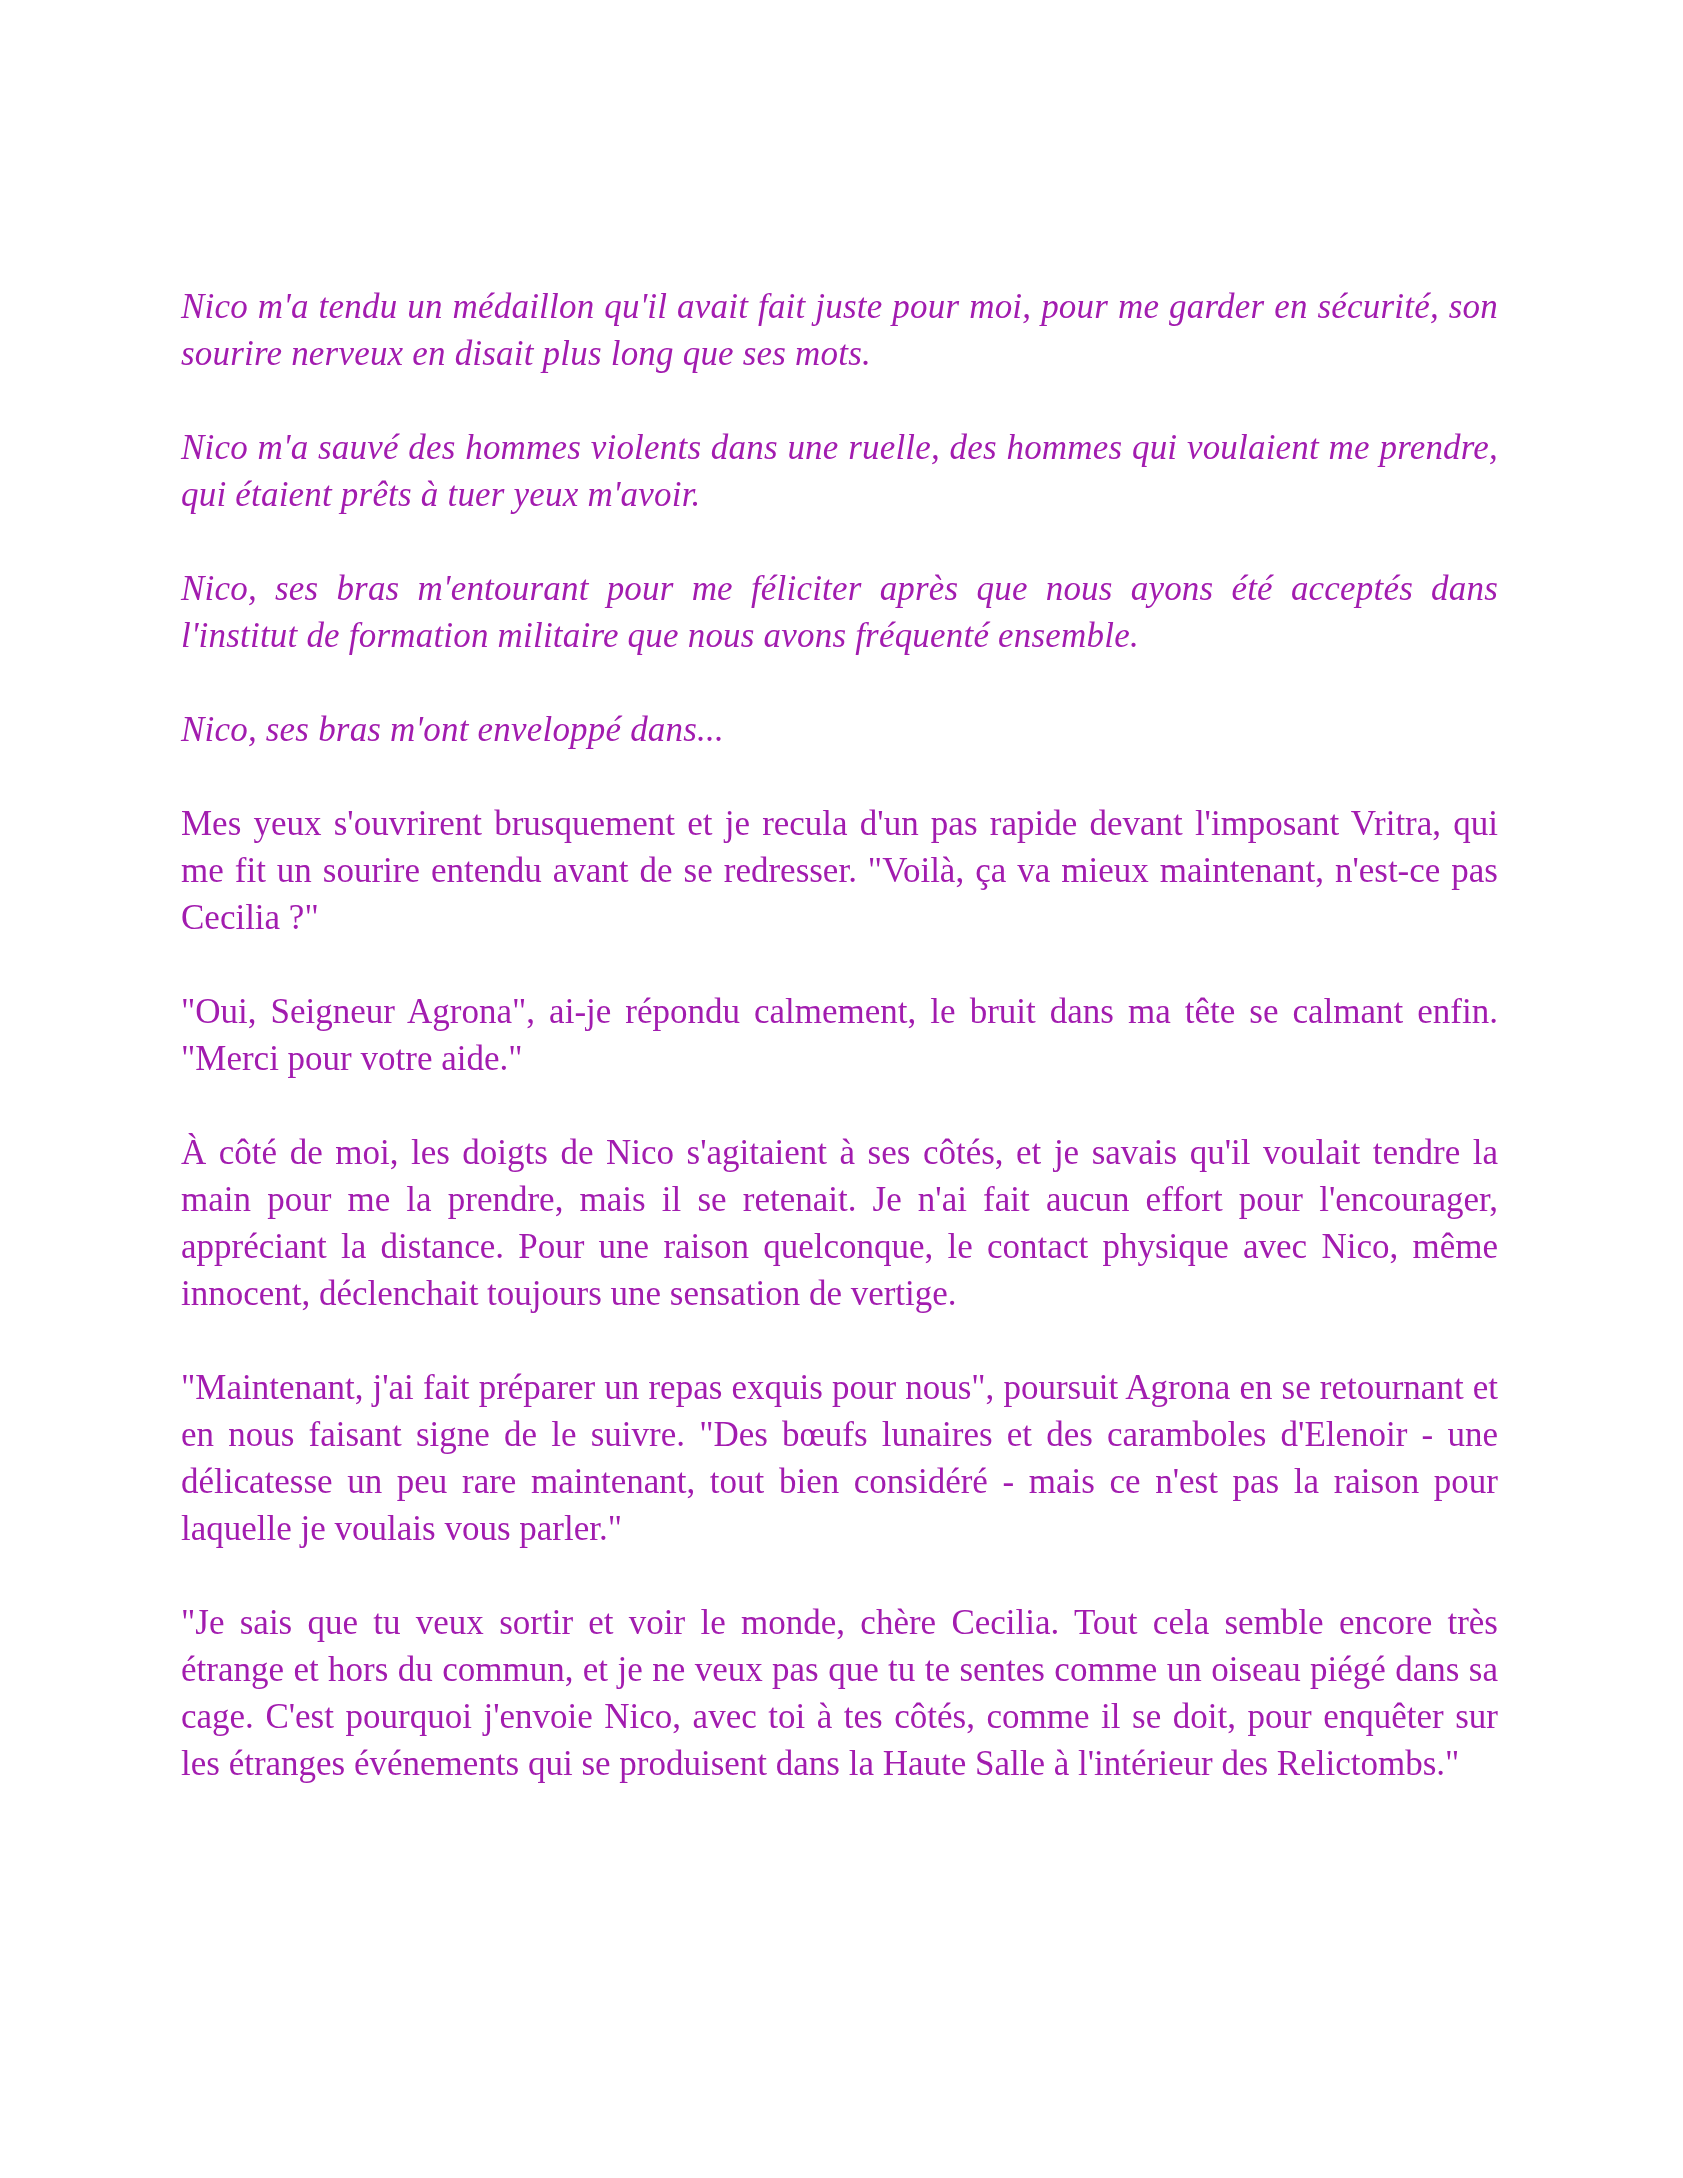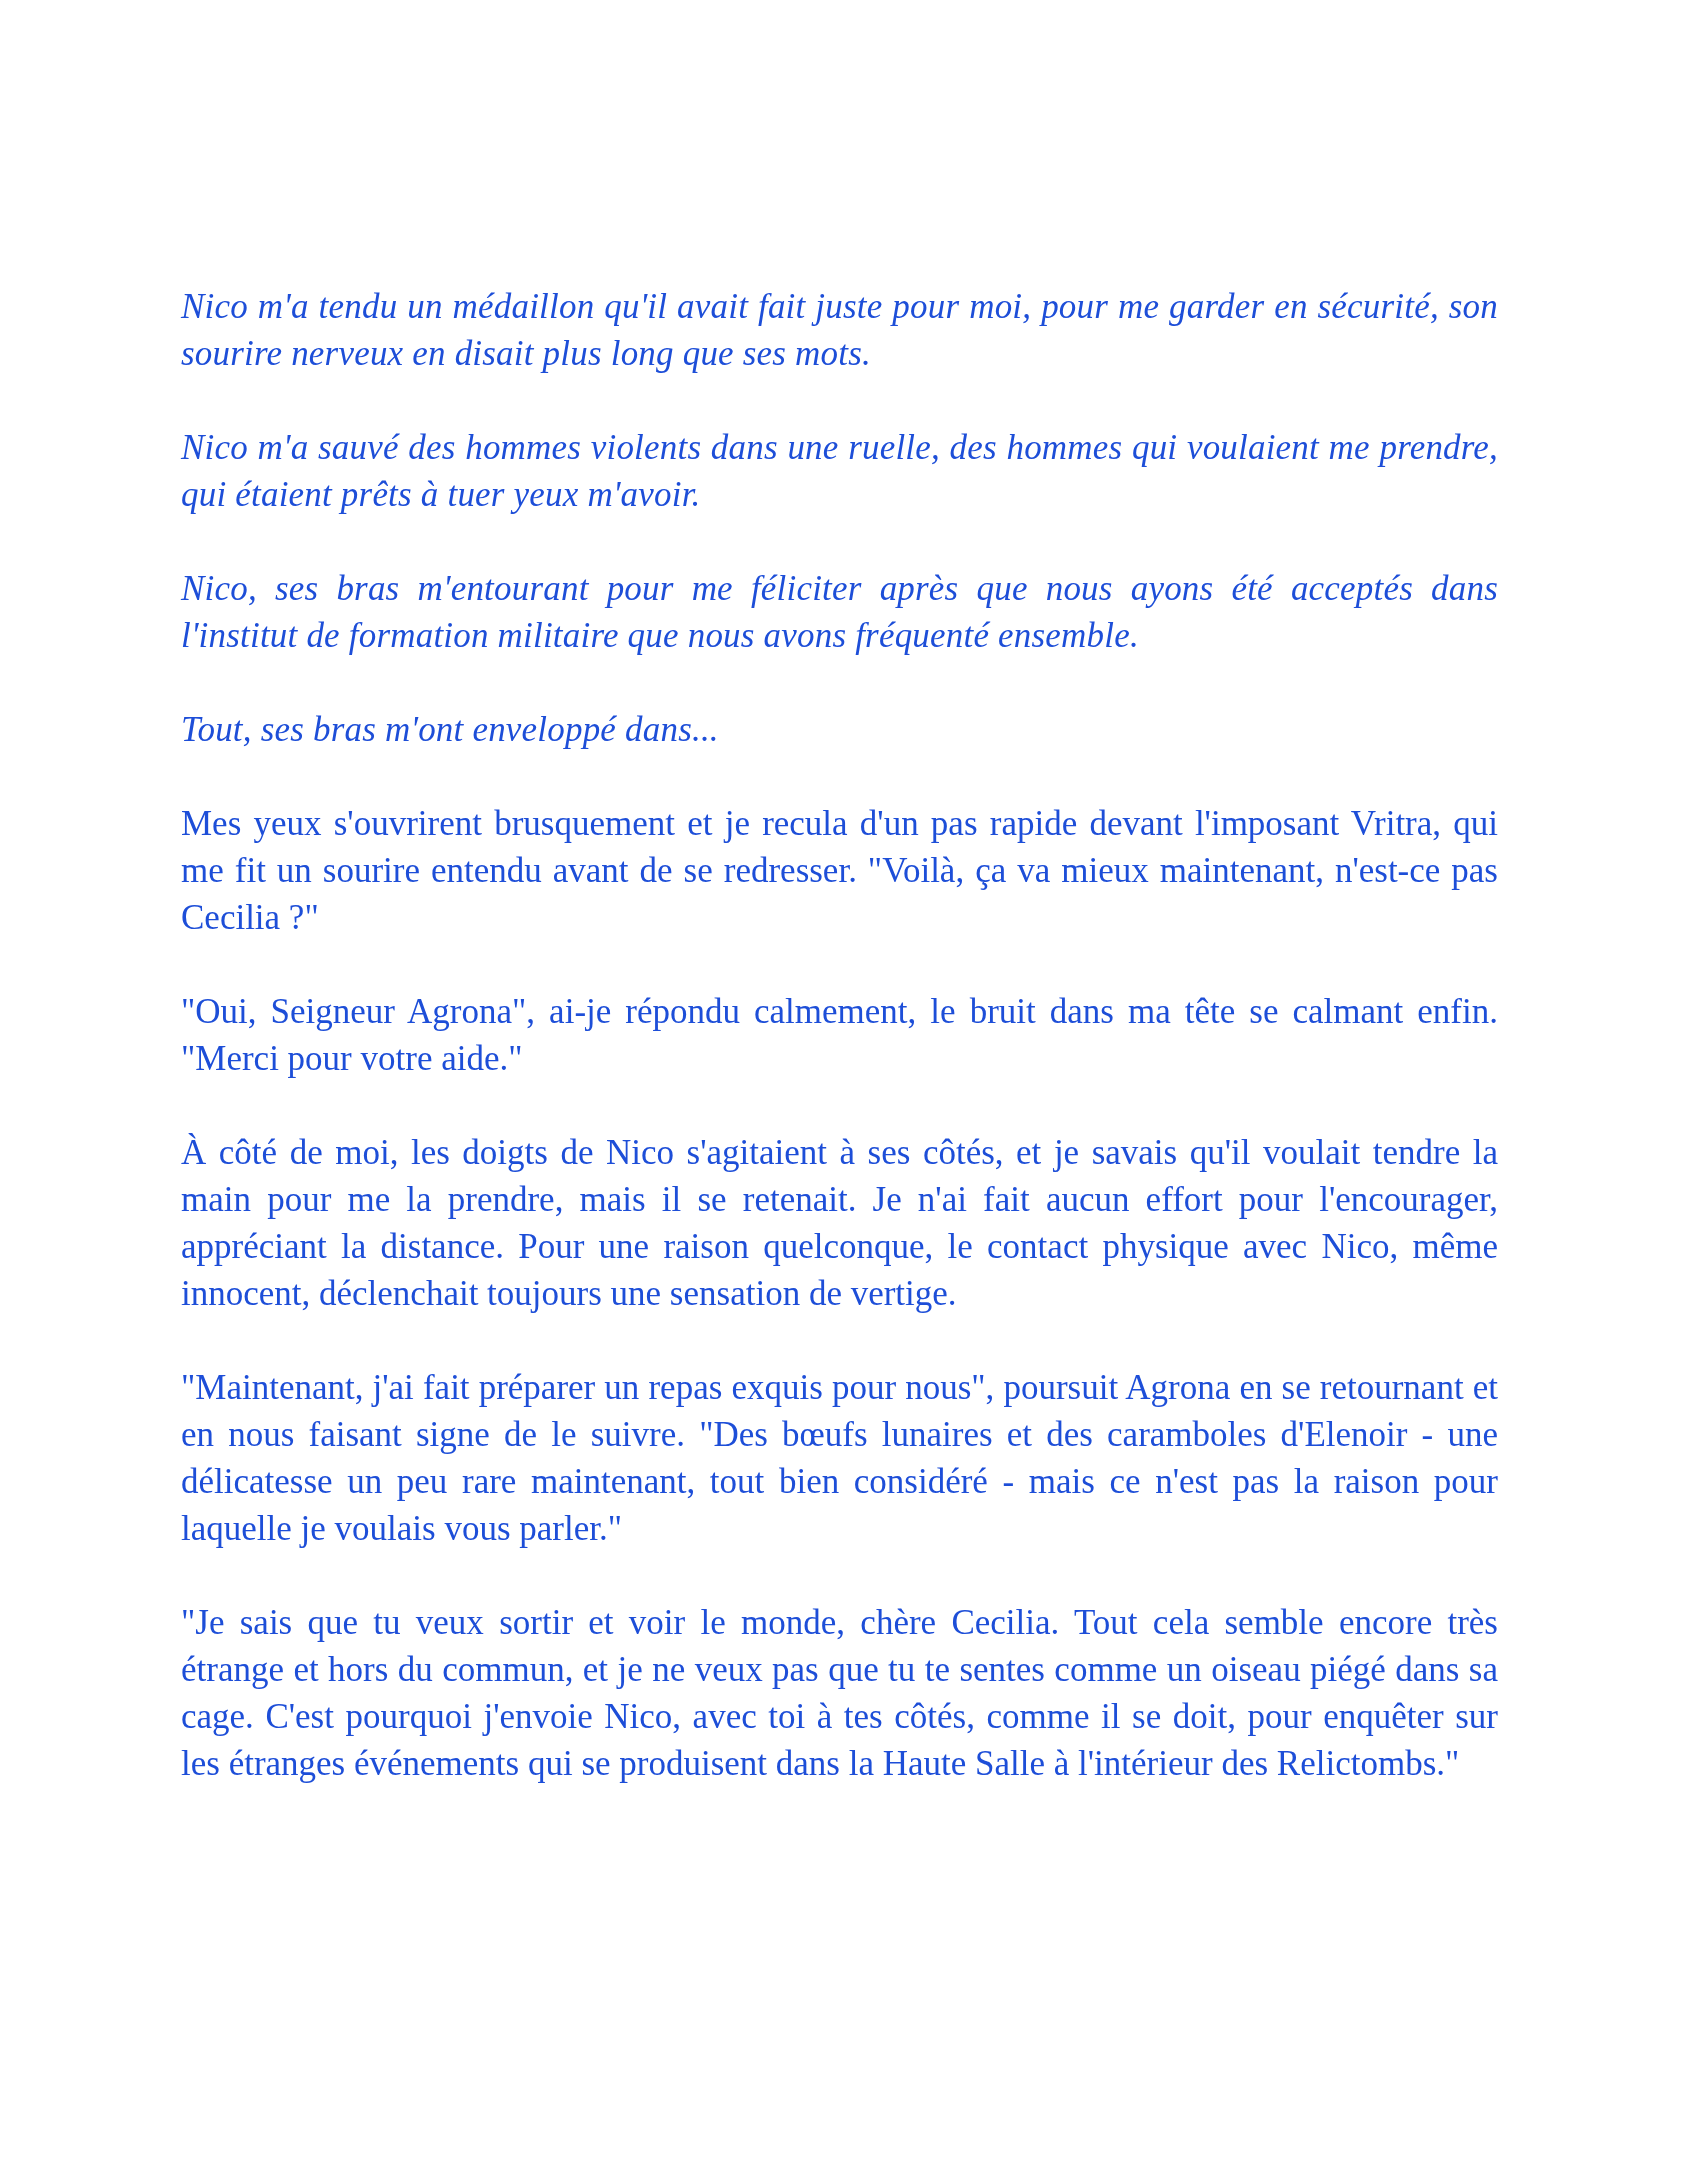--- a/index.html
+++ b/index.html
@@ -14,21 +14,21 @@
     overflow: hidden;
   }
   .page {
     position: absolute;
     left: 181px;
     top: 283px;
     width: 1317px;
     font-family: "Liberation Serif", "DejaVu Serif", serif;
     font-size: 35px;
     line-height: 47px;
-    color: #1d4ed8;
+    color: #a21caf;
   }
   .para {
     margin: 0 0 47px 0;
     text-align: justify;
     text-align-last: left;
     hyphens: none;
   }
   .para.italic {
     font-style: italic;
     letter-spacing: 0.2px;
@@ -37,20 +37,20 @@
     margin-bottom: 0;
   }
 </style>
 </head>
 <body>
 
 <div class="page">
   <p class="para italic">Nico m'a tendu un médaillon qu'il avait fait juste pour moi, pour me garder en sécurité, son sourire nerveux en disait plus long que ses mots.</p>
   <p class="para italic">Nico m'a sauvé des hommes violents dans une ruelle, des hommes qui voulaient me prendre, qui étaient prêts à tuer yeux m'avoir.</p>
   <p class="para italic">Nico, ses bras m'entourant pour me féliciter après que nous ayons été acceptés dans l'institut de formation militaire que nous avons fréquenté ensemble.</p>
-  <p class="para italic">Tout, ses bras m'ont enveloppé dans...</p>
+  <p class="para italic">Nico, ses bras m'ont enveloppé dans...</p>
   <p class="para">Mes yeux s'ouvrirent brusquement et je recula d'un pas rapide devant l'imposant Vritra, qui me fit un sourire entendu avant de se redresser. "Voilà, ça va mieux maintenant, n'est-ce pas Cecilia ?"</p>
   <p class="para">"Oui, Seigneur Agrona", ai-je répondu calmement, le bruit dans ma tête se calmant enfin. "Merci pour votre aide."</p>
   <p class="para">À côté de moi, les doigts de Nico s'agitaient à ses côtés, et je savais qu'il voulait tendre la main pour me la prendre, mais il se retenait. Je n'ai fait aucun effort pour l'encourager, appréciant la distance. Pour une raison quelconque, le contact physique avec Nico, même innocent, déclenchait toujours une sensation de vertige.</p>
   <p class="para">"Maintenant, j'ai fait préparer un repas exquis pour nous", poursuit Agrona en se retournant et en nous faisant signe de le suivre. "Des bœufs lunaires et des caramboles d'Elenoir - une délicatesse un peu rare maintenant, tout bien considéré - mais ce n'est pas la raison pour laquelle je voulais vous parler."</p>
   <p class="para last">"Je sais que tu veux sortir et voir le monde, chère Cecilia. Tout cela semble encore très étrange et hors du commun, et je ne veux pas que tu te sentes comme un oiseau piégé dans sa cage. C'est pourquoi j'envoie Nico, avec toi à tes côtés, comme il se doit, pour enquêter sur les étranges événements qui se produisent dans la Haute Salle à l'intérieur des Relictombs."</p>
 </div>
 
 
 </body></html>

